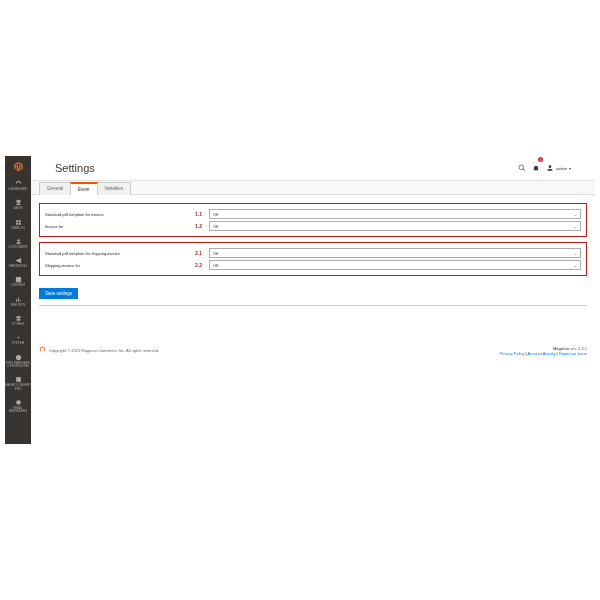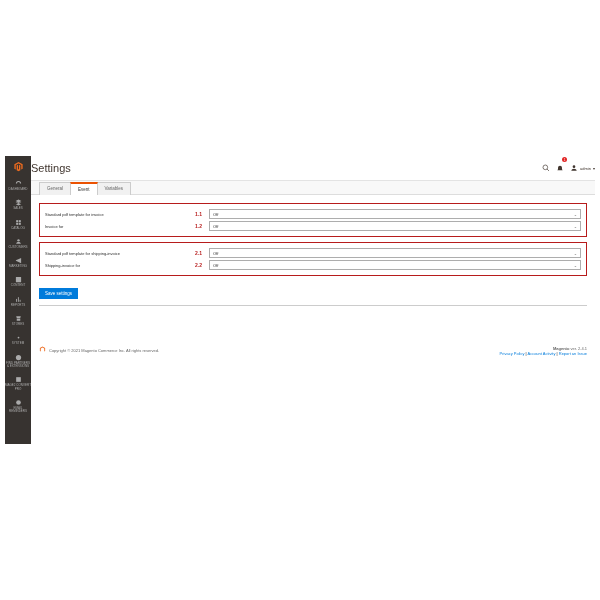--- a/index.html
+++ b/index.html
@@ -5,21 +5,21 @@
 * { margin:0; padding:0; box-sizing:border-box; font-family:Arial,Helvetica,sans-serif; }
 body { background:#fff; width:600px; height:600px; position:relative; }
 .canvas { position:absolute; top:156px; left:5px; width:590px; height:288px; background:#fff; overflow:hidden; }
 .sidebar { position:absolute; left:0; top:0; bottom:0; width:26px; background:#373330; display:flex; flex-direction:column; align-items:center; }
 .side-logo { width:26px; height:20px; display:flex; align-items:center; justify-content:center; background:#373330; }
 .side-logo svg { width:11px; height:11px; }
 .side-item { width:26px; display:flex; flex-direction:column; align-items:center; justify-content:center; padding:4px 0; color:#aaa; }
 .side-item svg { width:7px; height:7px; }
 .side-item span { font-size:3px; color:#aaa; margin-top:1px; text-align:center; line-height:1.1; display:block; }
 .main { position:absolute; left:26px; right:0; top:0; bottom:0; background:#fff; }
-.topbar { height:24px; display:flex; align-items:center; justify-content:space-between; padding:0 0; }
+.topbar { height:24px; display:flex; align-items:center; justify-content:space-between; padding:0 24px; }
 .topbar h1 { font-size:11px; font-weight:400; color:#41362f; }
 .topbar-right { display:flex; align-items:center; gap:6px; }
 .topbar-right .ico { width:8px; height:8px; color:#41362f; }
 .bell-wrap { position:relative; }
 .bell-badge { position:absolute; top:-2px; right:-3px; background:#e22626; color:#fff; font-size:3px; border-radius:50%; width:5px; height:5px; display:flex; align-items:center; justify-content:center; }
 .user { display:flex; align-items:center; gap:2px; font-size:4px; color:#41362f; }
 .tabs { display:flex; border-bottom:1px solid #ddd; padding-left:8px; background:#f8f8f8; border-top:1px solid #e3e3e3;}
 .tab { padding:3px 7px; font-size:4.5px; color:#666; border:1px solid #ccc; border-bottom:none; background:#f1f1f1; margin-right:-1px; position:relative; top:1px; }
 .tab.active { background:#fff; border-top:2px solid #eb5202; color:#333; z-index:2; }
 .content { padding:8px; }

